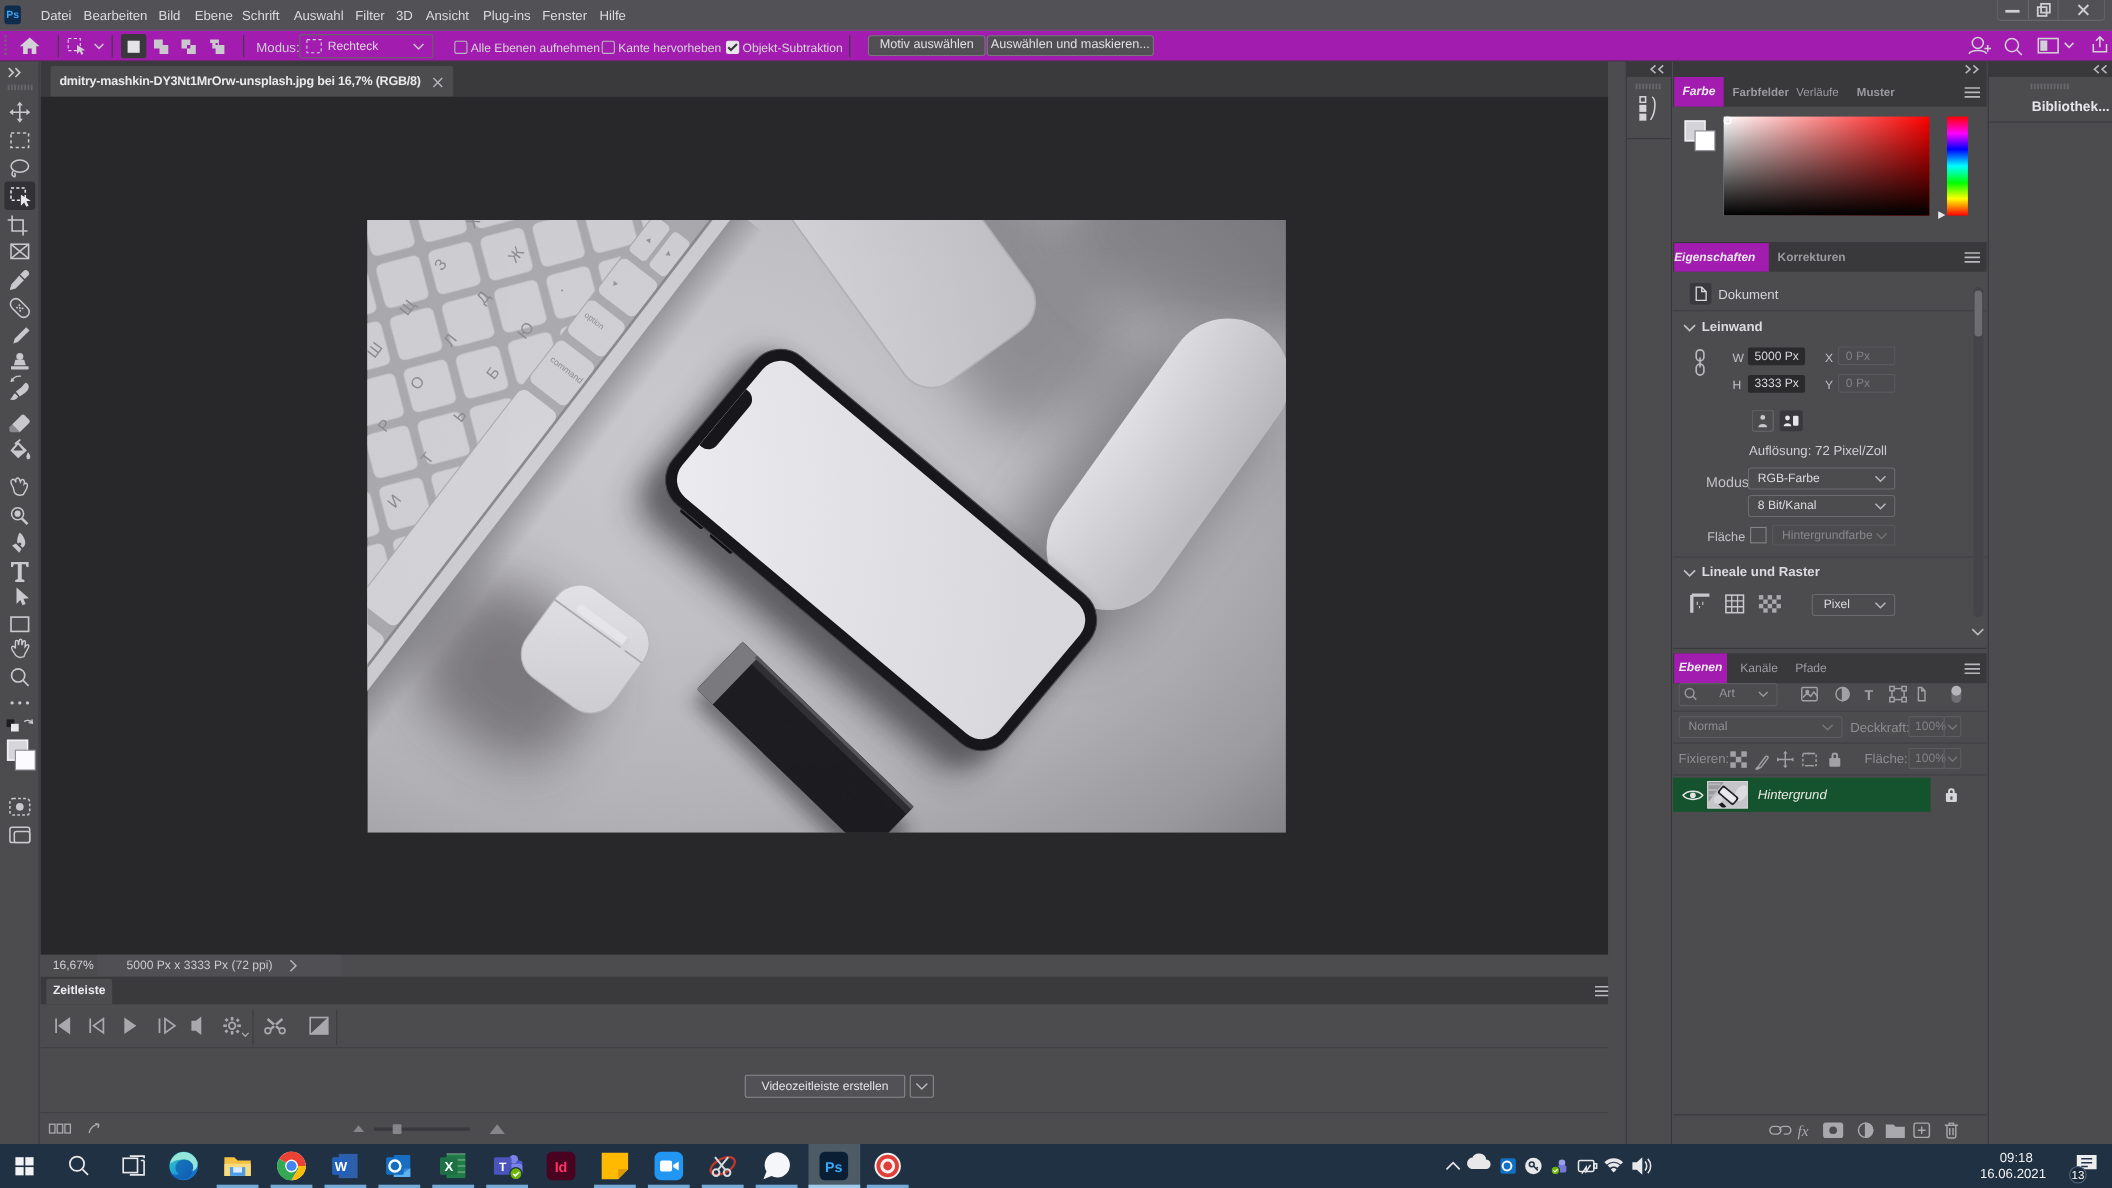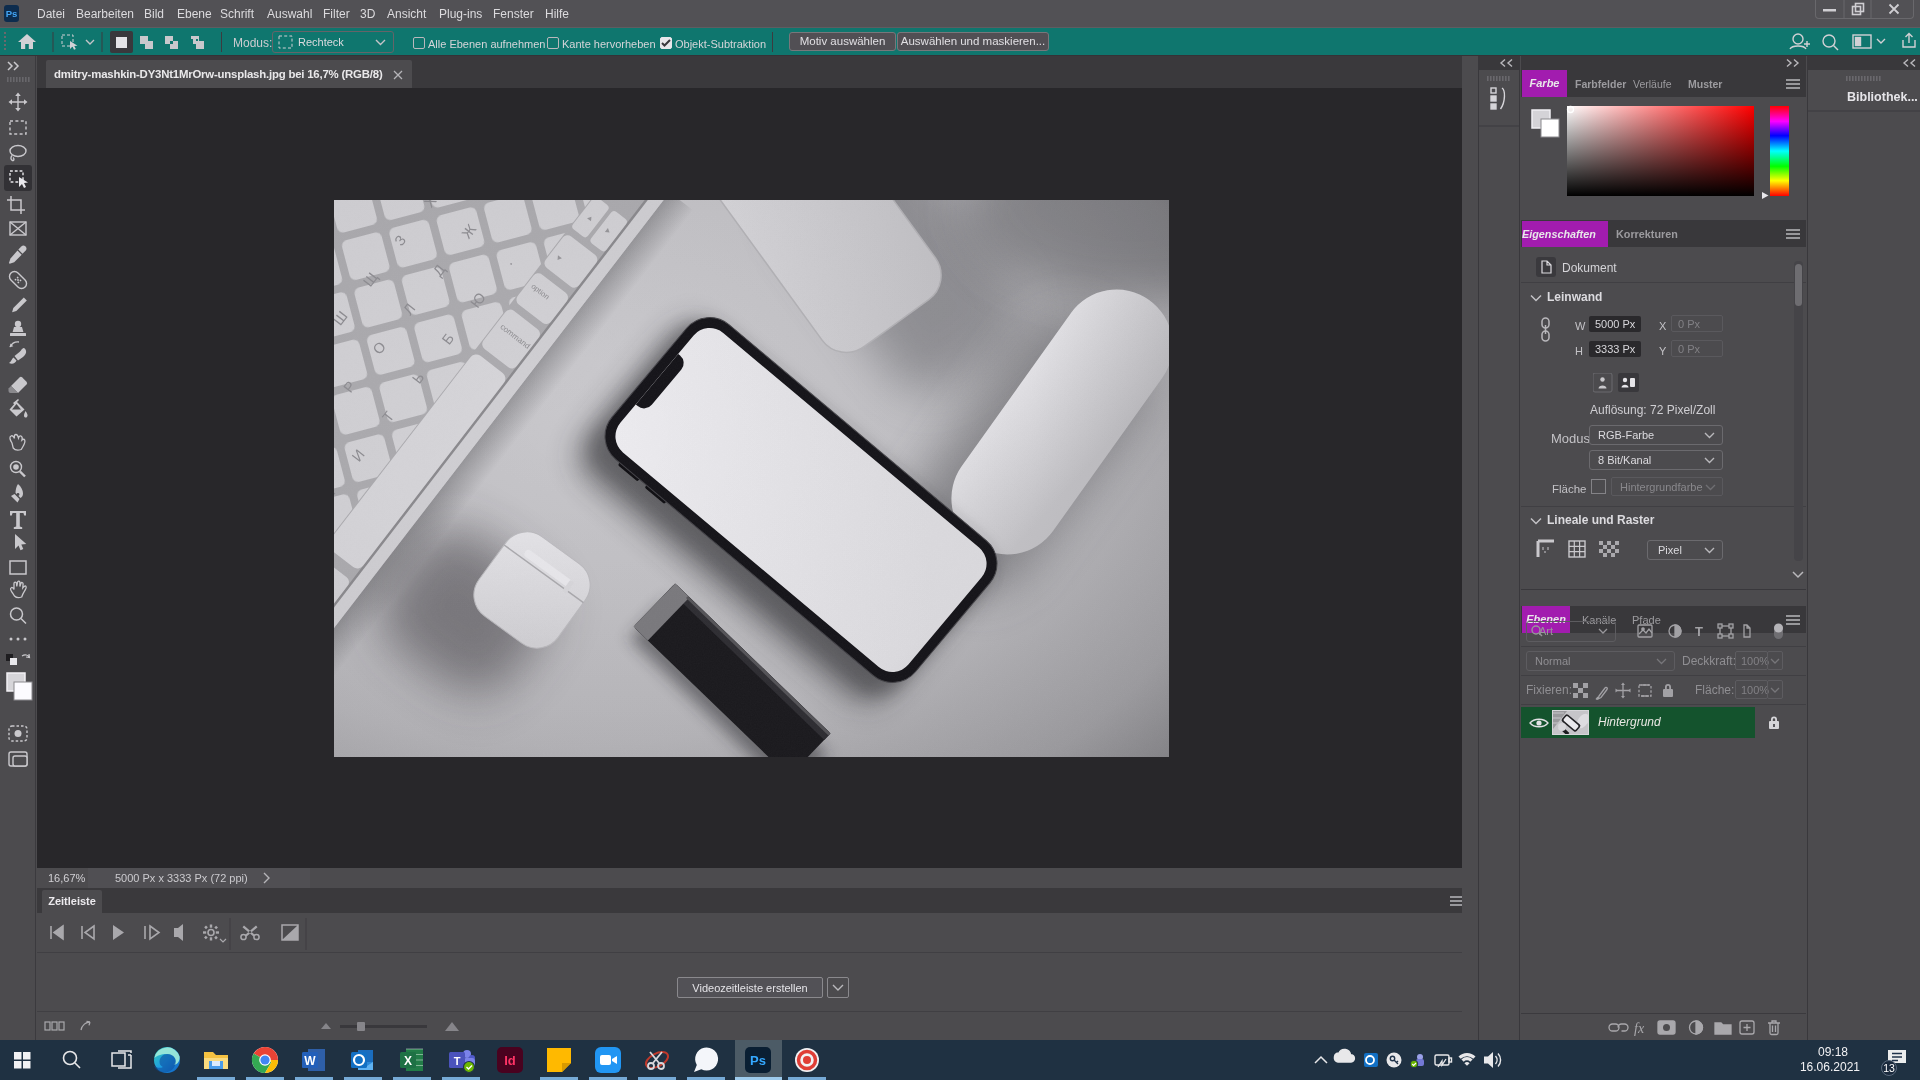--- a/index.html
+++ b/index.html
@@ -7,21 +7,21 @@
   font-family:"Liberation Sans", sans-serif; }
 .abs { position:absolute; }
 #app { position:absolute; left:0; top:0; width:1920px; height:1080px; }
 
 #menubar { left:0; top:0; width:1920px; height:27px; background:#525155; color:#dcdbde; font-size:12px; }
 #menubar .mi { position:absolute; top:7px; }
 #pslogo { left:4px; top:5px; width:15px; height:17px; background:#0d2c4e; border-radius:3px;
   color:#43a5f5; font-size:9.5px; font-weight:bold; text-align:center; line-height:17px; }
 #winbtns { left:1815px; top:0px; width:99px; height:19px; border:1px solid #69686c; border-top:none; border-radius:0 0 4px 4px; }
 
-#optbar { left:0; top:27px; width:1920px; height:29px; background:#0f766e; border-top:1px solid #5e5d61; border-bottom:1px solid #343337; color:#d6d5d9; font-size:12px; }
+#optbar { left:0; top:27px; width:1920px; height:29px; background:#a21caf; border-top:1px solid #5e5d61; border-bottom:1px solid #343337; color:#d6d5d9; font-size:12px; }
 .vsep { position:absolute; top:4px; height:20px; width:1px; background:#3c3b3f; }
 .cb { position:absolute; width:12px; height:12px; border:1px solid #b9b8bc; border-radius:2px; top:9px; }
 .cblabel { position:absolute; top:10px; font-size:11px; color:#d6d5d9;text-align:center; }
 .obtn { position:absolute; top:4px; height:19px; border:1px solid #78777b; border-radius:3px; background:#514f54; color:#e0dfe3; font-size:11.5px; text-align:center; }
 
 #toolbar { left:0; top:56px; width:36px; height:984px; background:#4c4b4e; border-right:1px solid #3b3a3e; }
 
 #tabbar { left:37px; top:56px; width:1425px; height:32px; background:#3a393c; }
 #doctab { position:absolute; left:9px; top:4px; width:366px; height:28px; background:#4c4b4e; color:#e9e8ea; font-size:11.4px; font-weight:bold; border-radius:2px 2px 0 0; white-space:nowrap; }
 #paste { left:37px; top:88px; width:1425px; height:780px; background:#28272a; }
@@ -722,40 +722,40 @@
           </svg>
       </div>
       <div style="position:absolute;left:273px;top:40px;width:9px;height:300px;background:#454448;border-radius:4px"></div>
       <div style="position:absolute;left:274px;top:43px;width:7px;height:42px;background:#6e6d71;border-radius:4px"></div>
       <svg width="12" height="8" style="position:absolute;left:271px;top:350px">
           <path d="M1 1 l5 5 l5 -5" stroke="#b9b8bc" fill="none" stroke-width="1.5"></path>
         </svg>
     </div>
 
     <div class="abs" style="left:0;top:533px;width:285px;height:451px;background:#4c4b4e;border-top:1px solid #39383c">
-      <div class="ptabbar" style="left:0;top:16px;width:285px;height:27px">
+      <div class="ptabbar" style="left:0;top:4px;width:285px;height:27px">
         <div class="ptab" style="left:1px;top:0;width:48px;height:27px;font-size:11px;text-align:center;line-height:27px">Ebenen</div>
         <span class="ptabdim" style="left:61px;top:8px;font-size:11px">Kanäle</span>
         <span class="ptabdim" style="left:111px;top:8px;font-size:11px">Pfade</span>
         <svg width="16" height="12" style="position:absolute;left:264px;top:8px">
             <g stroke="#b9b8bc" stroke-width="1.5">
               <line x1="1" y1="2" x2="15" y2="2"></line>
               <line x1="1" y1="6" x2="15" y2="6"></line>
               <line x1="1" y1="10" x2="15" y2="10"></line>
             </g>
           </svg>
       </div>
 
       <div style="position:absolute;left:5px;top:31px;width:90px;height:21px;border:1px solid #5d5c60;border-radius:3px">
         <svg width="88" height="19">
             <circle cx="9" cy="8" r="4" fill="none" stroke="#98979b" stroke-width="1.4"></circle>
             <line x1="12" y1="11" x2="15" y2="14" stroke="#98979b" stroke-width="1.4"></line>
             <path d="M72 7 l4 4 l4 -4" stroke="#98979b" fill="none" stroke-width="1.3"></path>
           </svg>
-        <span style="position:absolute;left:12px;top:3px;font-size:11px;color:#98979b">Art</span>
+        <span style="position:absolute;left:36px;top:3px;font-size:11px;color:#98979b">Art</span>
       </div>
       <svg width="160" height="22" style="position:absolute;left:115px;top:31px">
         <g stroke="#a2a1a5" fill="none" stroke-width="1.3">
           <rect x="2" y="4" width="14" height="12" rx="1"></rect>
             <path d="M3 13 l4 -4 l3 3 l3 -4 l3 4"></path>
             <circle cx="7" cy="8" r="1.2" fill="#a2a1a5"></circle>
           <circle cx="39" cy="10" r="6"></circle>
             <path d="M39 4 a6 6 0 0 1 0 12 Z" fill="#a2a1a5"></path>
           <text x="59" y="15" font-size="13" font-weight="bold" fill="#a2a1a5" stroke="none" font-family="Liberation Sans, sans-serif">T</text>
           <rect x="84" y="5" width="11" height="10"></rect>

